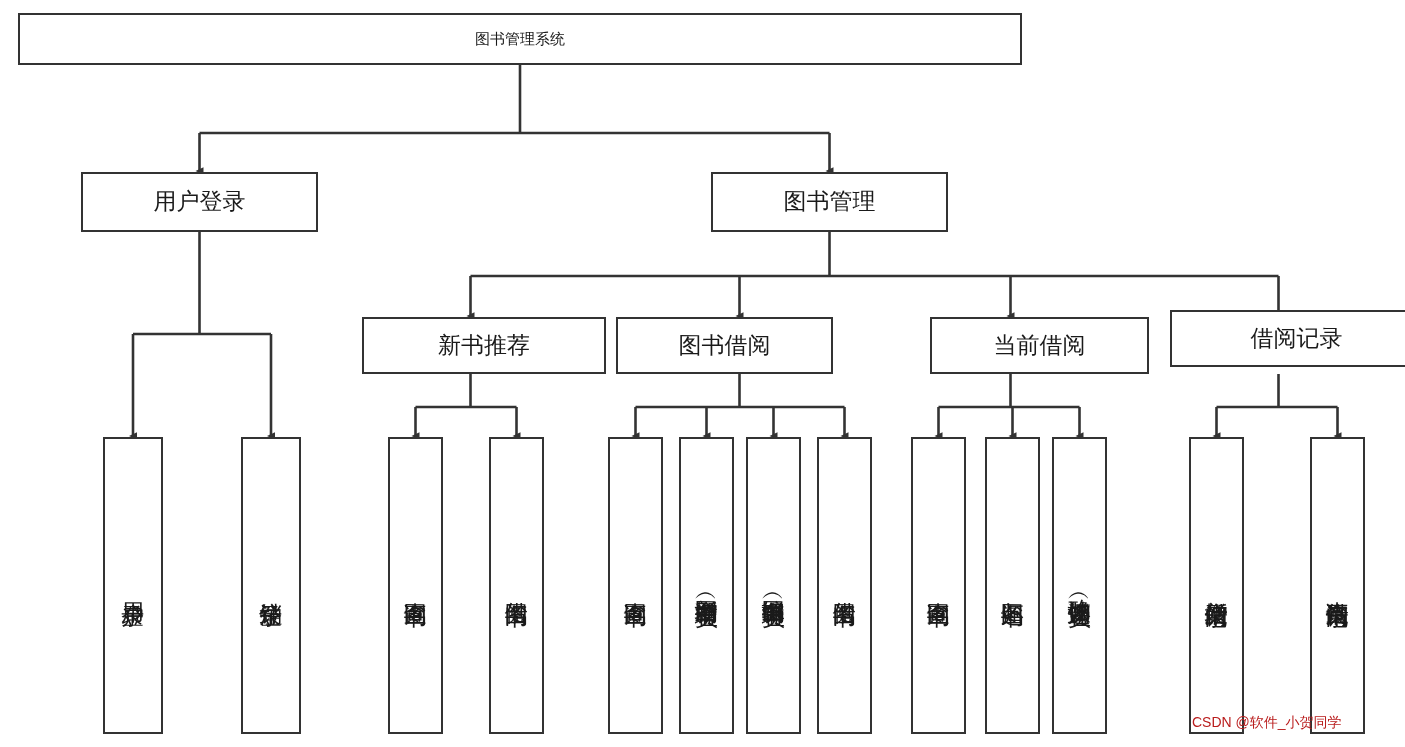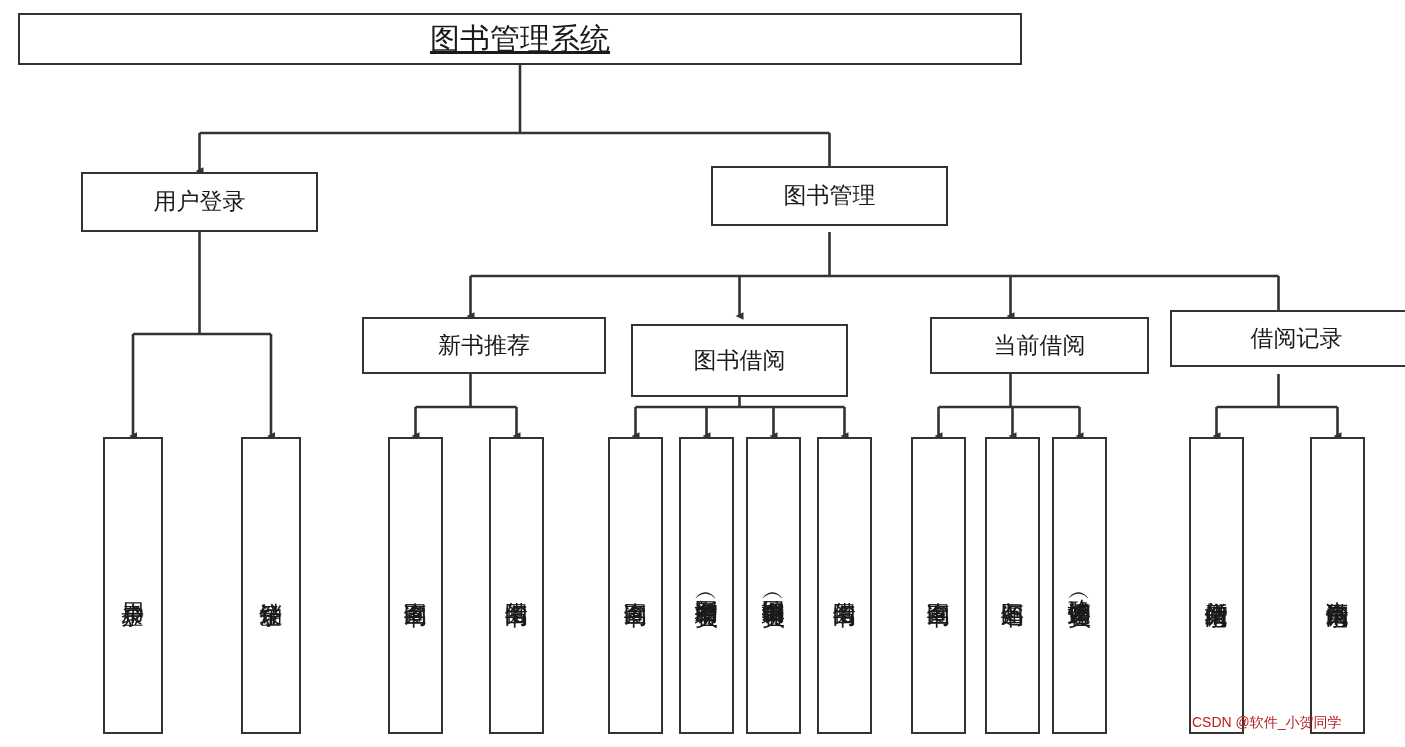--- a/index.html
+++ b/index.html
@@ -37,22 +37,21 @@
   .node .label {
     display: block;
     text-align: center;
     line-height: 1.12;
     white-space: nowrap;
   }
   .node.horiz .label {
     font-size: 23px;
   }
   .node.root .label {
-    font-size: 30px;
-    text-decoration: underline;
+    font-size: 15px;
   }
   .node.vert {
     align-items: center;
     justify-content: center;
   }
   .node.vert .label {
     writing-mode: vertical-rl;
     text-orientation: upright;
     font-size: 23px;
     line-height: 1.06;
@@ -115,27 +114,27 @@
       </g>
   </svg>
 
   <div id="node-layer">
       <div class="node horiz root" style="left: 18px; top: 13px; width: 1004px; height: 52px;">
         <span class="label">图书管理系统</span>
       </div>
       <div class="node horiz" style="left: 81px; top: 172px; width: 237px; height: 60px;">
         <span class="label">用户登录</span>
       </div>
-      <div class="node horiz" style="left: 711px; top: 166px; width: 237px; height: 60px;">
+      <div class="node horiz" style="left: 711px; top: 172px; width: 237px; height: 60px;">
         <span class="label">图书管理</span>
       </div>
       <div class="node horiz" style="left: 362px; top: 317px; width: 244px; height: 57px;">
         <span class="label">新书推荐</span>
       </div>
-      <div class="node horiz" style="left: 631px; top: 317px; width: 217px; height: 73px; margin-top: 7px;">
+      <div class="node horiz" style="left: 616px; top: 317px; width: 217px; height: 57px;">
         <span class="label">图书借阅</span>
       </div>
       <div class="node horiz" style="left: 901px; top: 317px; width: 219px; height: 57px; margin-left: 29px;">
         <span class="label">当前借阅</span>
       </div>
       <div class="node horiz" style="left: 1170px; top: 310px; width: 253px; height: 57px;">
         <span class="label">借阅记录</span>
       </div>
       <div class="node vert" style="left: 103px; top: 437px; width: 60px; height: 297px;">
         <span class="label">用户登录</span>

